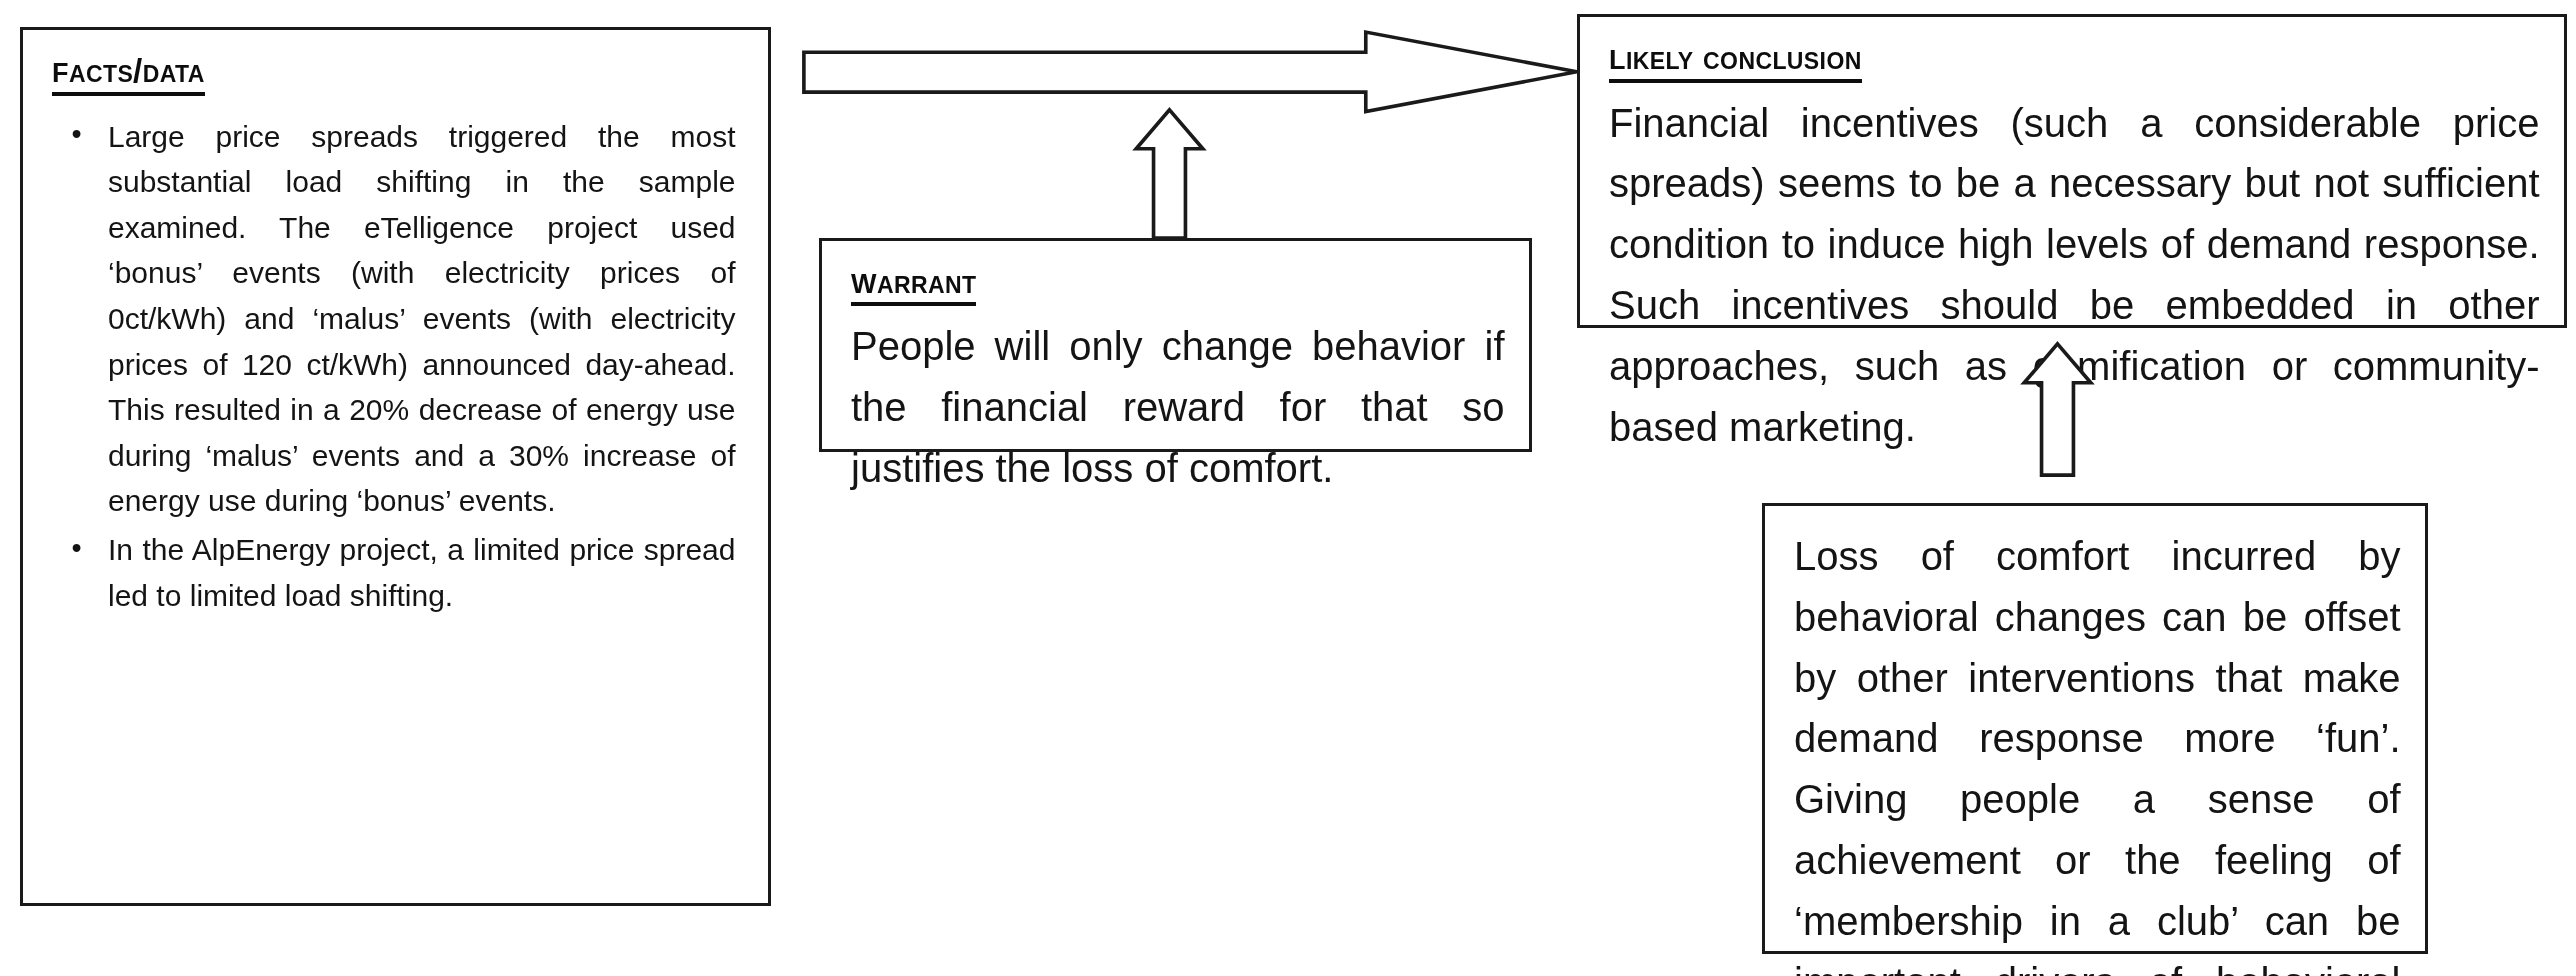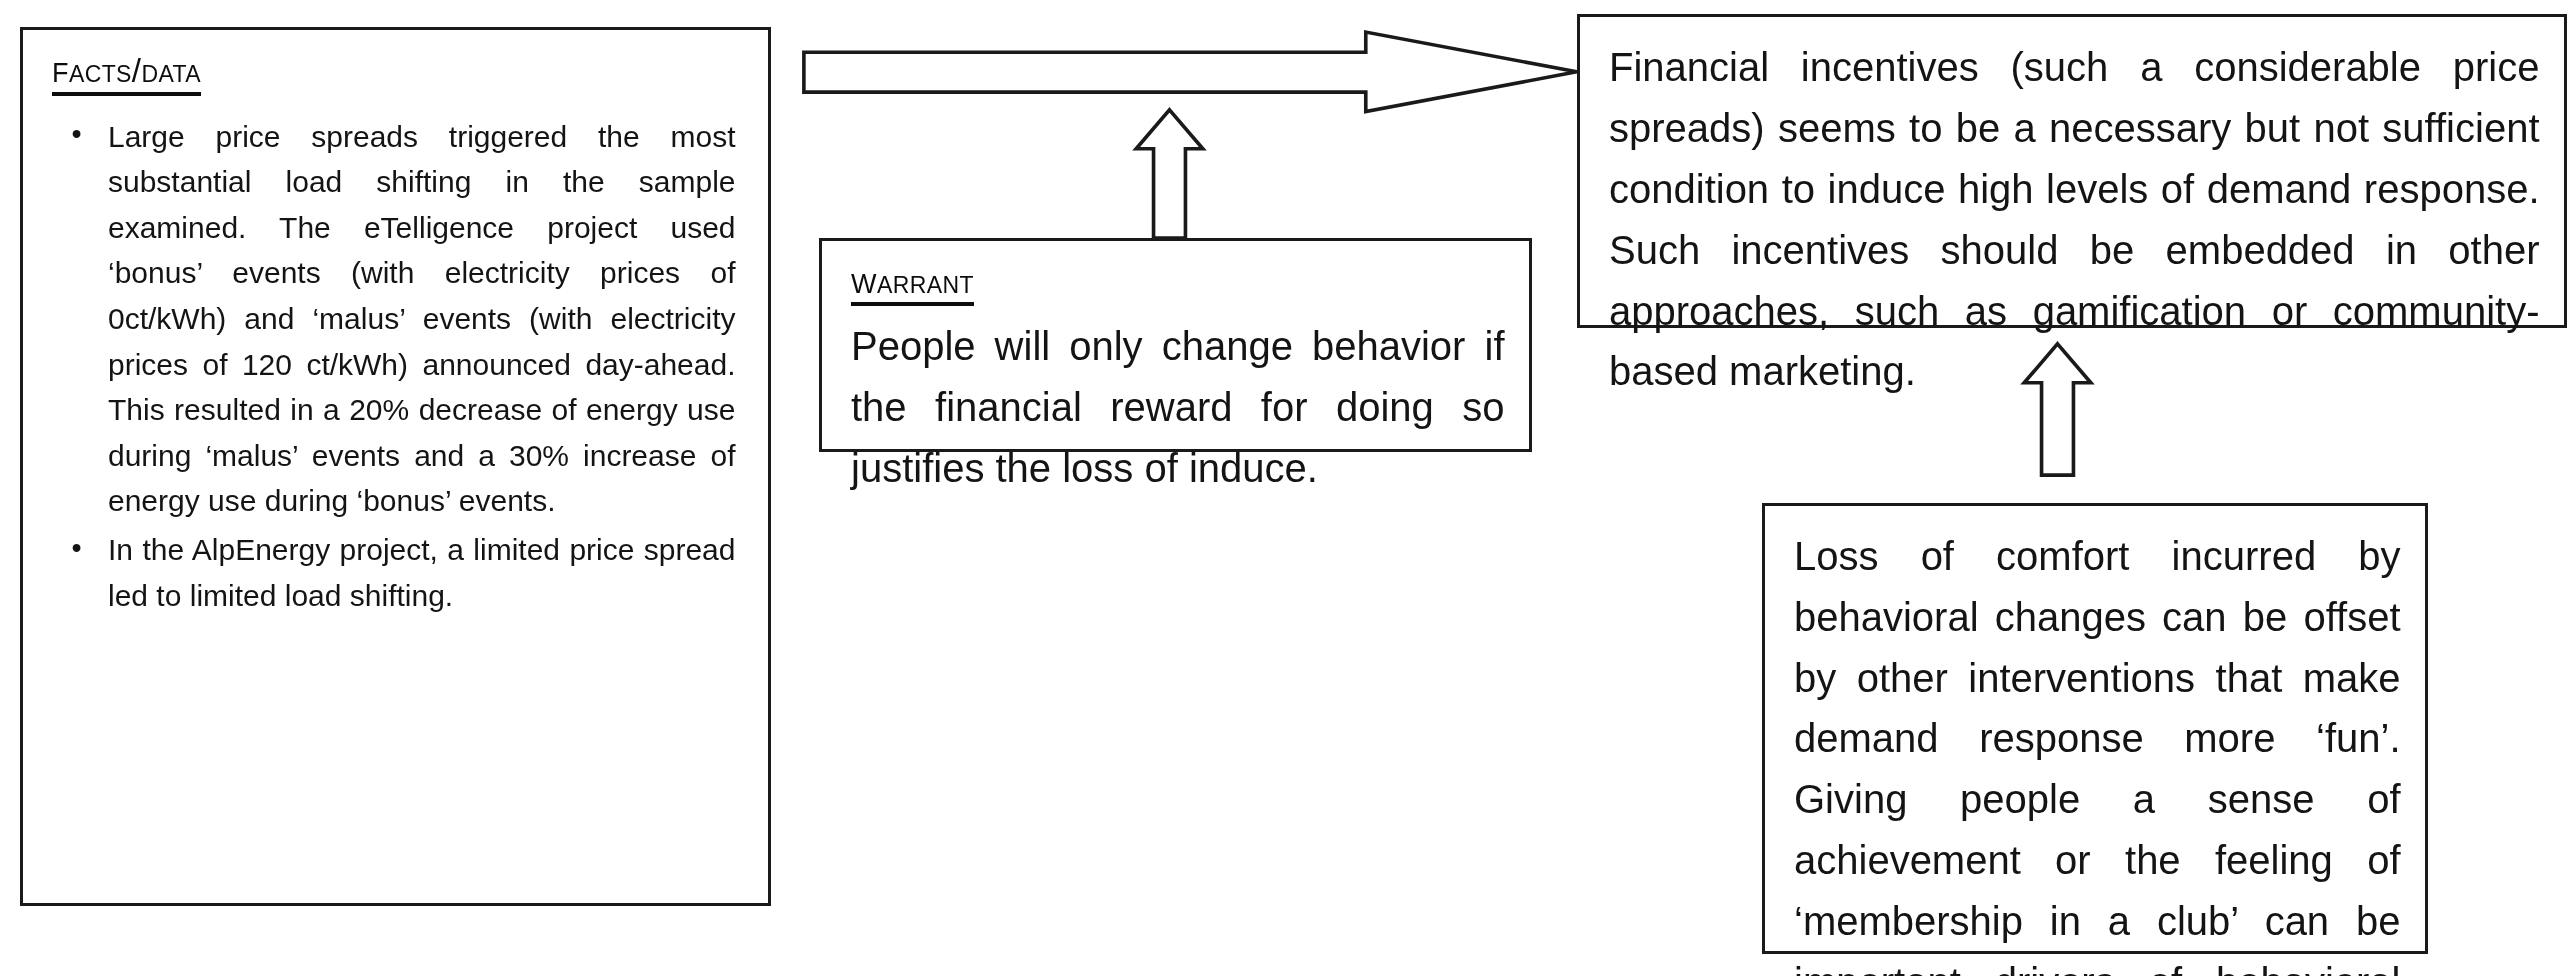--- a/index.html
+++ b/index.html
@@ -16,21 +16,21 @@
     overflow: hidden;
   }
   .box {
     position: absolute;
     box-sizing: border-box;
     border: 3.6px solid #1a1a1a;
     background: #ffffff;
     padding: 20px 24.5px 20px 29px;
   }
   .box-title {
-    font-weight: normal;
+    font-weight: bold;
     font-size: 33px;
     letter-spacing: 0.4px;
     color: #0d0d0d;
     display: inline-block;
     border-bottom: 4.3px solid #0d0d0d;
     padding-bottom: 1.4px;
     margin-bottom: 10px;
     line-height: 1.05;
     font-variant: small-caps;
     text-transform: lowercase;
@@ -86,24 +86,25 @@
   <div class="box" style="left:20px; top:27.4px; width:751px; height:879px;">
     <div class="box-title">Facts/Data</div>
     <ul class="bullets">
       <li>Large price spreads triggered the most substantial load shifting in the sample examined. The eTelligence project used ‘bonus’ events (with electricity prices of 0ct/kWh) and ‘malus’ events (with electricity prices of 120 ct/kWh) announced day-ahead. This resulted in a 20% decrease of energy use during ‘malus’ events and a 30% increase of energy use during ‘bonus’ events.</li>
       <li>In the AlpEnergy project, a limited price spread led to limited load shifting.</li>
     </ul>
   </div>
 
   <div class="box" style="left:819px; top:238px; width:713px; height:214px;">
     <div class="box-title">Warrant</div>
-    <div class="body-text">People will only change behavior if the financial reward for doing so justifies the loss of induce.</div>
+    <div class="body-text">People will only change behavior if the financial reward for that so justifies the loss of comfort.</div>
   </div>
 
   <div class="box" style="left:1577px; top:14.4px; width:990px; height:314px;">
+    <div class="box-title">Likely Conclusion</div>
     <div class="body-text">Financial incentives (such a considerable price spreads) seems to be a necessary but not sufficient condition to induce high levels of demand response. Such incentives should be embedded in other approaches, such as gamification or community-based marketing.</div>
   </div>
 
   <div class="box" style="left:1762px; top:503px; width:666px; height:451px;">
     <div class="body-text">Loss of comfort incurred by behavioral changes can be offset by other interventions that make demand response more ‘fun’. Giving people a sense of achievement or the feeling of ‘membership in a club’ can be important drivers of behavioral change next to financial incentives.</div>
   </div>
 
   <svg class="arrow-svg" style="left:801px; top:27.4px; width:780px; height:94px;" viewBox="0 0 1080 130" preserveAspectRatio="none">
     <polygon class="arrow-shape" points="4,35 782,35 782,7 1074,62 782,117 782,90 4,90"></polygon>
   </svg>

